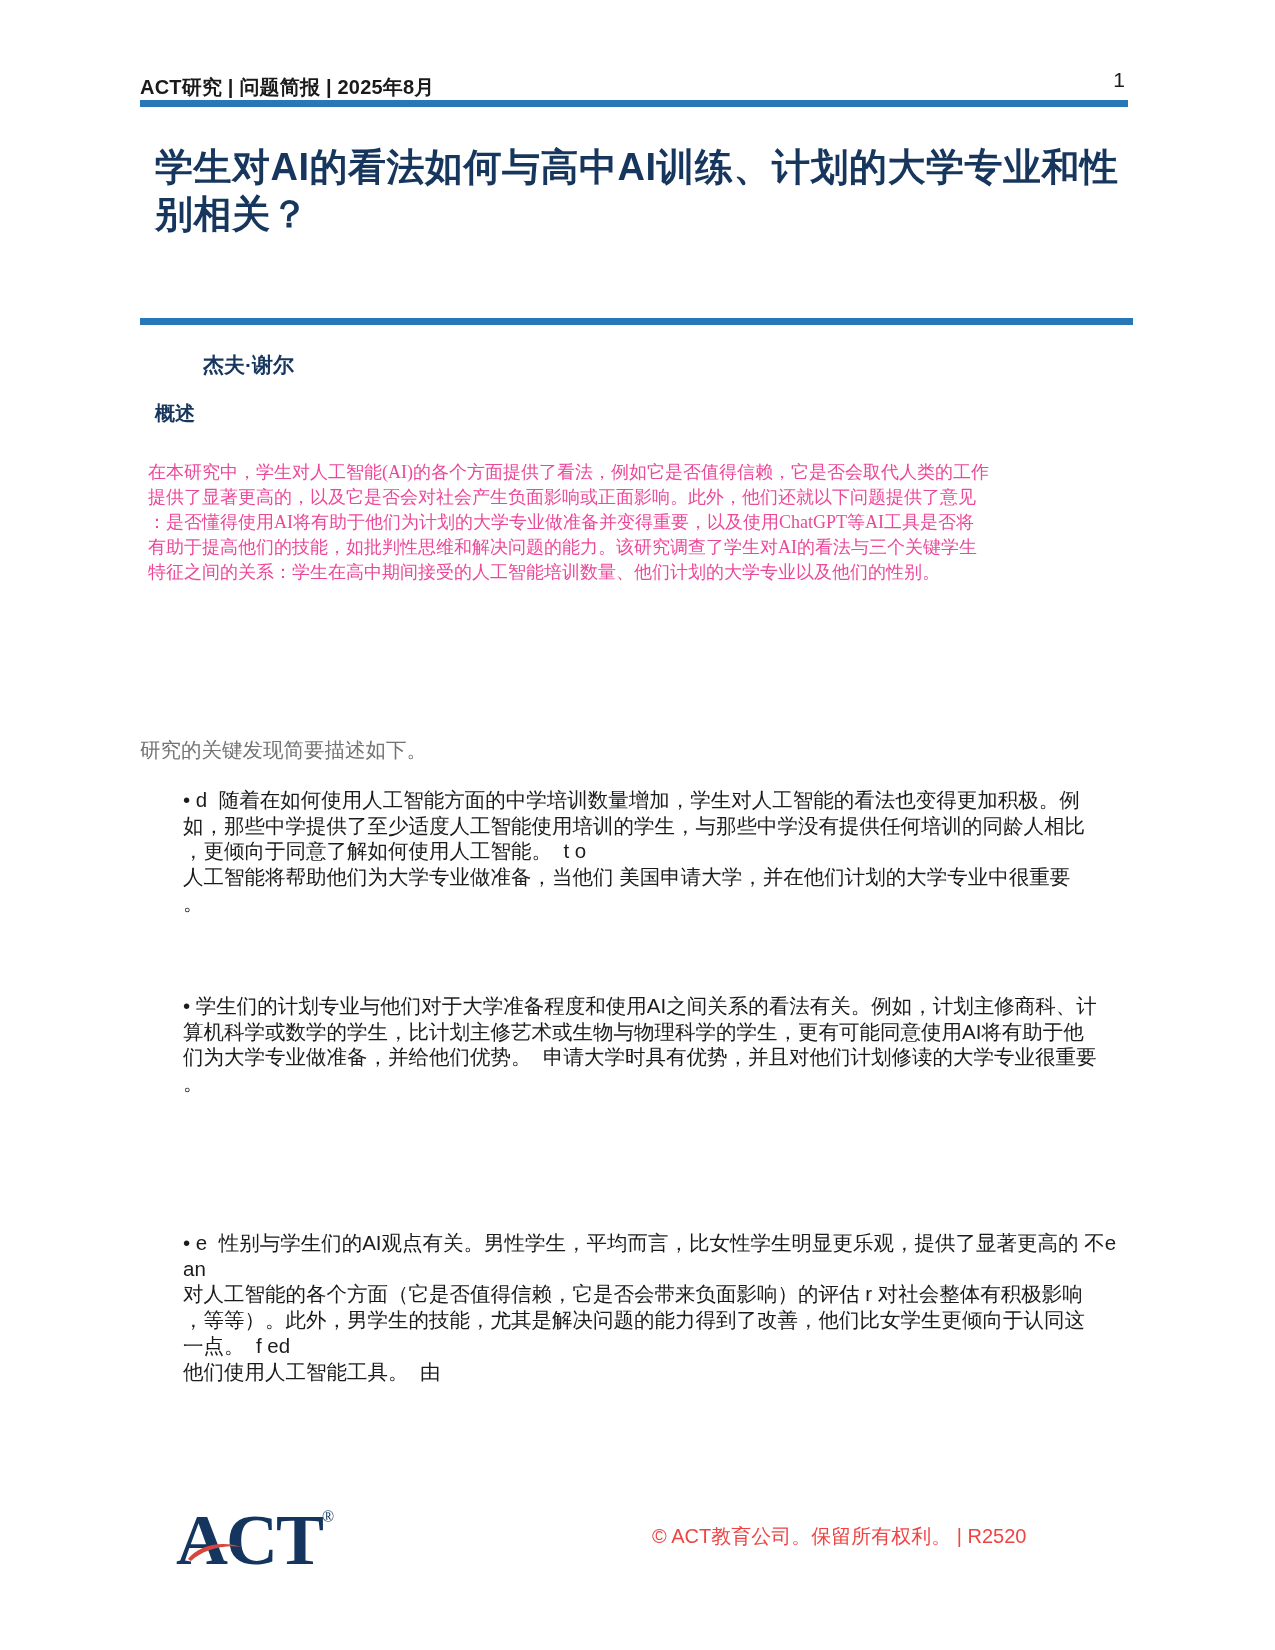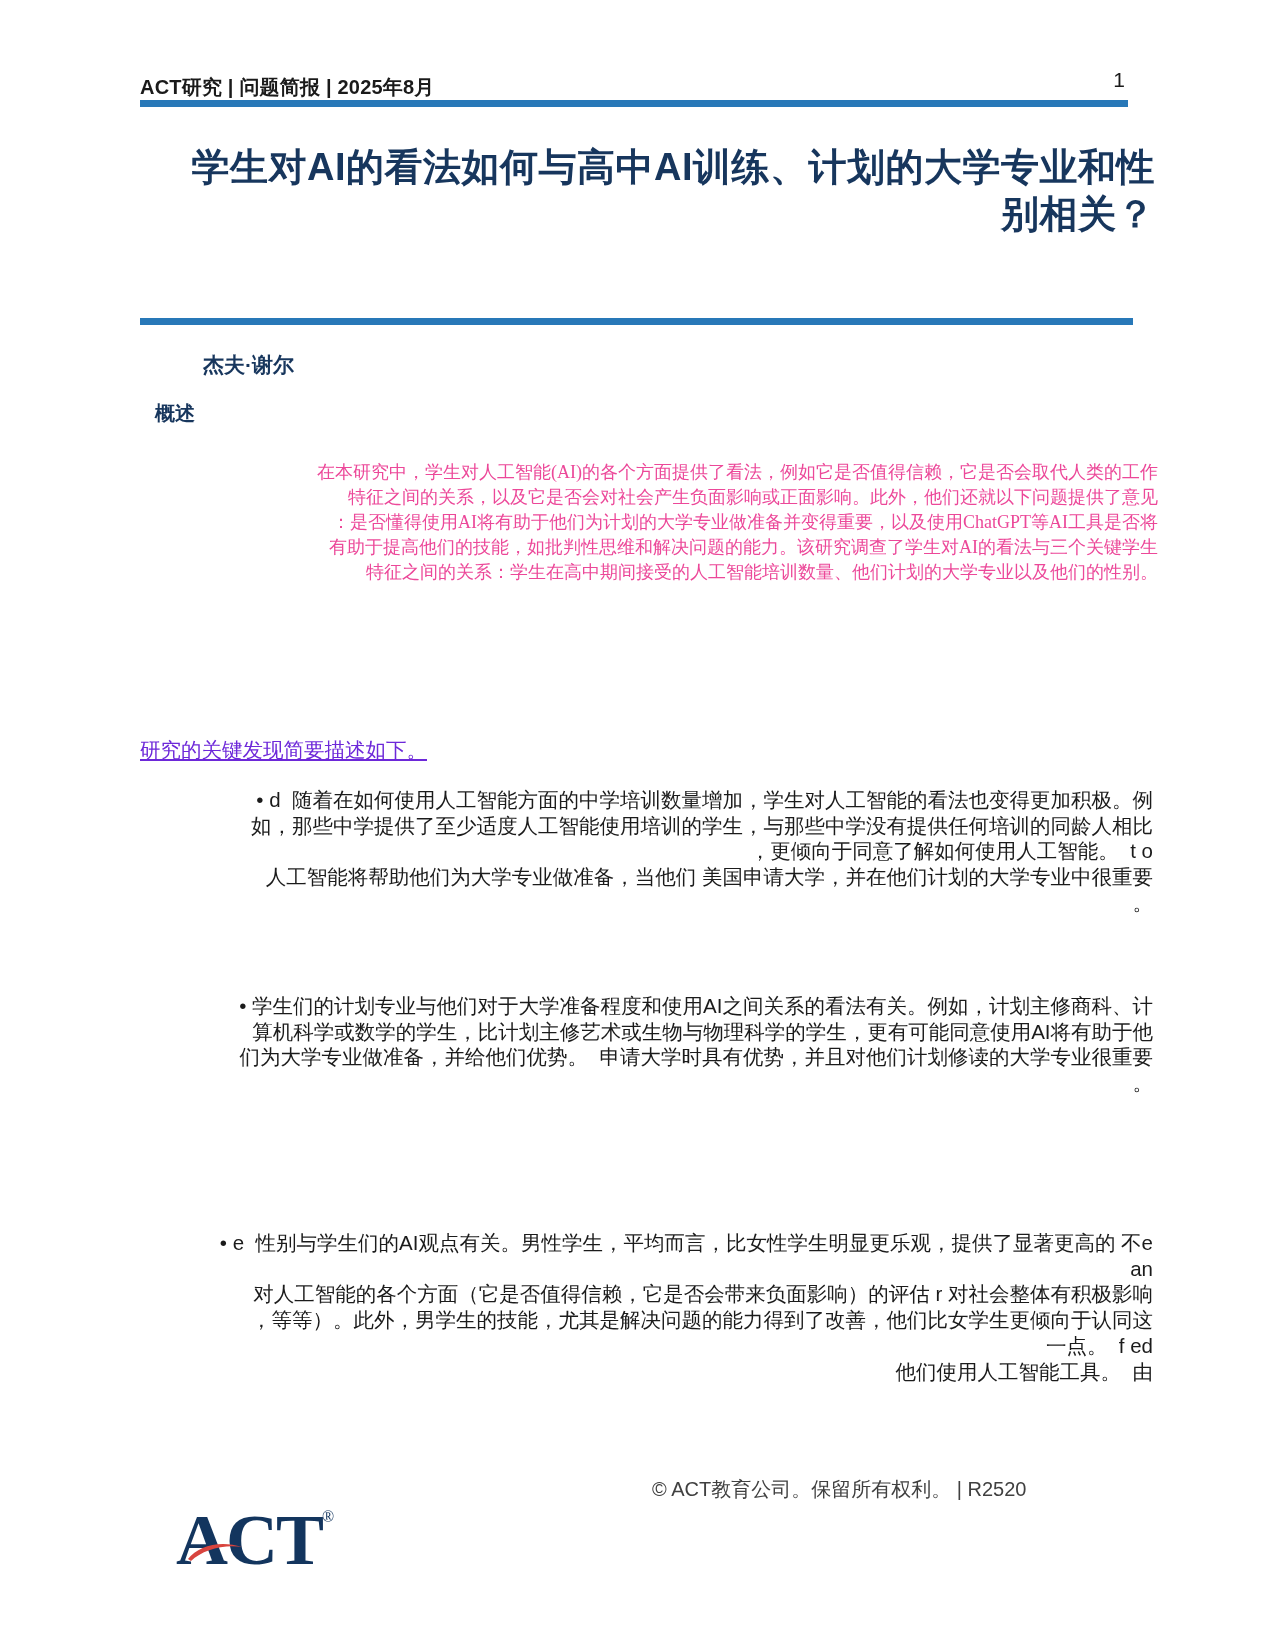--- a/index.html
+++ b/index.html
@@ -8,21 +8,21 @@
     font-family: "Liberation Sans", "DejaVu Sans", sans-serif;
     color: #1b1b1b;
   }
   .page {
     position: relative;
     width: 1275px;
     height: 1650px;
     background: #ffffff;
     overflow: hidden;
   }
-  .txt { white-space: pre-wrap; text-align: right; }
+  .txt { white-space: pre-wrap; }
 
   
   .header-meta {
     position: absolute; left: 140px; top: 74px;
     font-size: 20px; font-weight: 600; color: #1a1a1a;
     letter-spacing: 0.2px;
   }
   .page-number {
     position: absolute; left: 1104px; top: 68px; width: 30px;
     font-size: 21px; color: #1a1a1a; text-align: center;
@@ -53,21 +53,21 @@
     font-size: 20px; font-weight: 700; color: #17365D;
   }
   .overview-par {
     position: absolute; left: 148px; top: 460px; width: 1010px;
     font-size: 18px; line-height: 25px; color: #ec4899; font-family: Liberation Serif, serif;
   }
 
   
   .findings-intro {
     position: absolute; left: 140px; top: 736px;
-    font-size: 20.5px; color: #6d28d9; text-decoration: underline;
+    font-size: 20.5px; color: #737373;
   }
   .bullet {
     position: absolute; left: 183px; width: 970px;
     font-size: 20.5px; line-height: 25.7px; color: #1b1b1b;
   }
   .bullet-0 { top: 787px; }
   .bullet-1 { top: 993px; }
   .bullet-2 { top: 1230px; }
 
   
@@ -83,22 +83,22 @@
   .logo-reg {
     font-family: "Liberation Serif", "DejaVu Serif", serif;
     font-size: 16px; color: #13355E;
     vertical-align: 42px;
   }
   .logo-swoosh {
     position: absolute; left: 10px; top: 36px;
     width: 58px; height: 22px; pointer-events: none;
   }
   .footer-copy {
-    position: absolute; left: 652px; top: 1476px;
-    font-size: 20px; color: #404040;
+    position: absolute; left: 652px; top: 1523px;
+    font-size: 20px; color: #ef4444;
   }
 </style>
 </head>
 <body>
 
 <div class="page">
 
   <div class="header-meta txt">ACT研究 | 问题简报 | 2025年8月</div>
   <div class="page-number">1</div>
   <div class="header-rule"></div>
@@ -106,21 +106,21 @@
   <h1 class="page-title">
     <div class="txt">学生对AI的看法如何与高中AI训练、计划的大学专业和性</div>
     <div class="txt">别相关？</div>
   </h1>
   <div class="title-rule"></div>
 
   <div class="author txt">杰夫·谢尔</div>
   <h2 class="overview-heading txt">概述</h2>
   <div class="overview-par">
     <div class="txt">在本研究中，学生对人工智能(AI)的各个方面提供了看法，例如它是否值得信赖，它是否会取代人类的工作</div>
-    <div class="txt">特征之间的关系，以及它是否会对社会产生负面影响或正面影响。此外，他们还就以下问题提供了意见</div>
+    <div class="txt">提供了显著更高的，以及它是否会对社会产生负面影响或正面影响。此外，他们还就以下问题提供了意见</div>
     <div class="txt">：是否懂得使用AI将有助于他们为计划的大学专业做准备并变得重要，以及使用ChatGPT等AI工具是否将</div>
     <div class="txt">有助于提高他们的技能，如批判性思维和解决问题的能力。该研究调查了学生对AI的看法与三个关键学生</div>
     <div class="txt">特征之间的关系：学生在高中期间接受的人工智能培训数量、他们计划的大学专业以及他们的性别。</div>
   </div>
 
   <div class="findings-intro txt">研究的关键发现简要描述如下。</div>
 
   <div class="bullet bullet-0">
     <div class="txt">• d  随着在如何使用人工智能方面的中学培训数量增加，学生对人工智能的看法也变得更加积极。例</div>
     <div class="txt">如，那些中学提供了至少适度人工智能使用培训的学生，与那些中学没有提供任何培训的同龄人相比</div>

